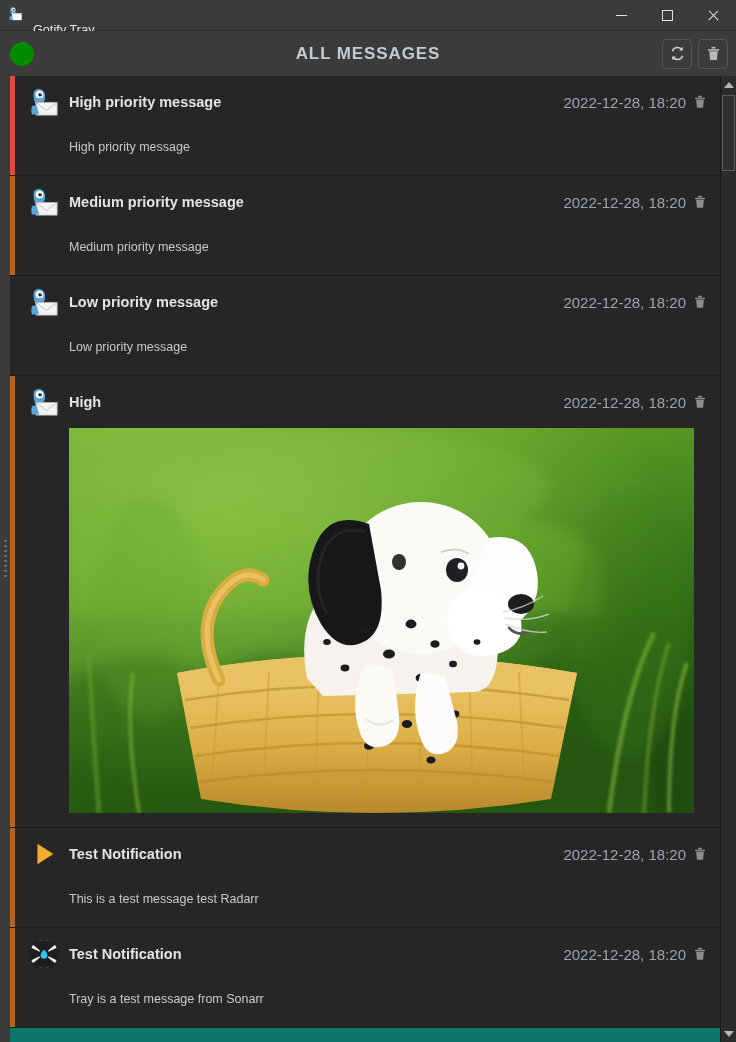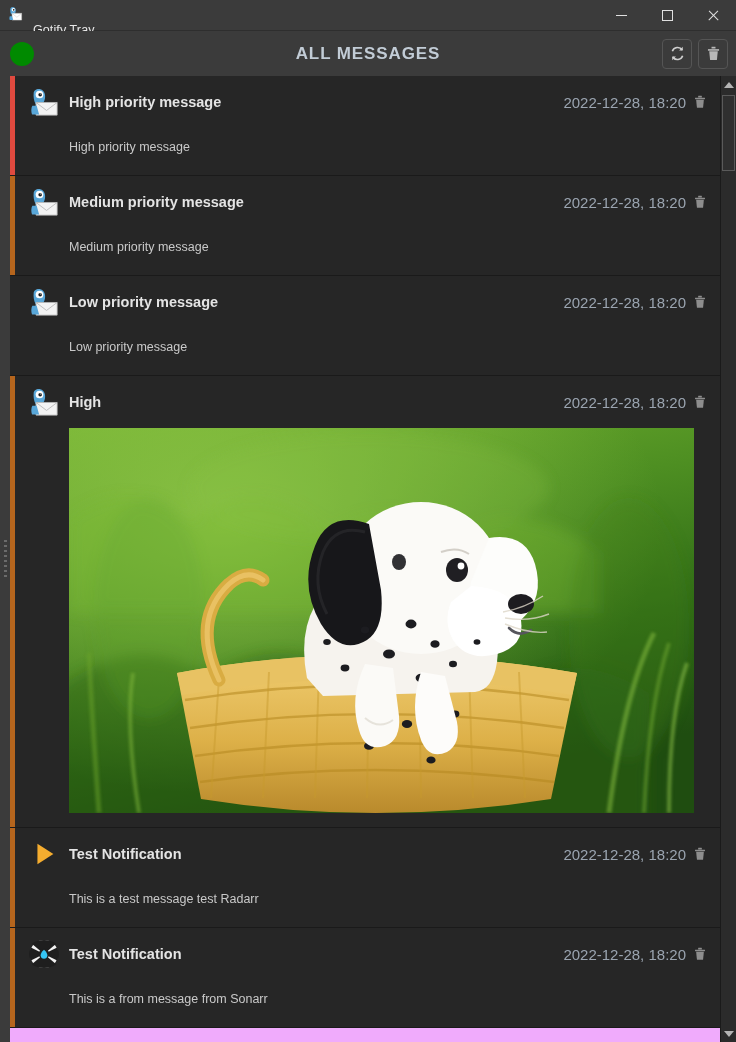--- a/index.html
+++ b/index.html
@@ -126,21 +126,21 @@
   }
   .splitter-dots {
     width: 3px; height: 38px;
     background-image:
       linear-gradient(#6b6b6b 2px, transparent 2px);
     background-size: 3px 5px;
   }
   .list {
     flex: 1;
     overflow: hidden;
-    background: #f0abfc;
+    background: #0f766e;
     position: relative;
     min-width: 0;
   }
 
   .msg {
     position: relative;
     background: #262626;
     border-bottom: 1px solid #1a1a1a;
     display: flex;
     min-height: 100px;
@@ -568,21 +568,21 @@
               <span class="msg-title">Test Notification</span>
               <span class="msg-date">2022-12-28, 18:20</span>
               <span class="msg-del">
   <svg viewBox="0 0 24 24" width="16" height="18">
     <rect x="4.5" y="5.6" width="15" height="2.1" rx="0.4" fill="#8d8d8d"></rect>
     <rect x="9.2" y="2.8" width="5.6" height="2.4" rx="0.5" fill="#8d8d8d"></rect>
     <path d="M6.2 8.5h11.6l-1.2 12.3H7.4z" fill="#8d8d8d"></path>
   </svg>
 </span>
             </div>
-            <div class="msg-text">This is a from message from Sonarr</div>
+            <div class="msg-text">Tray is a test message from Sonarr</div>
           </div>
         </div>
       </div>
 
     <div class="scrollbar">
       <div class="sb-btn">
         <span class="sb-arrow up"></span>
       </div>
       <div class="sb-track">
         <div class="sb-thumb"></div>

